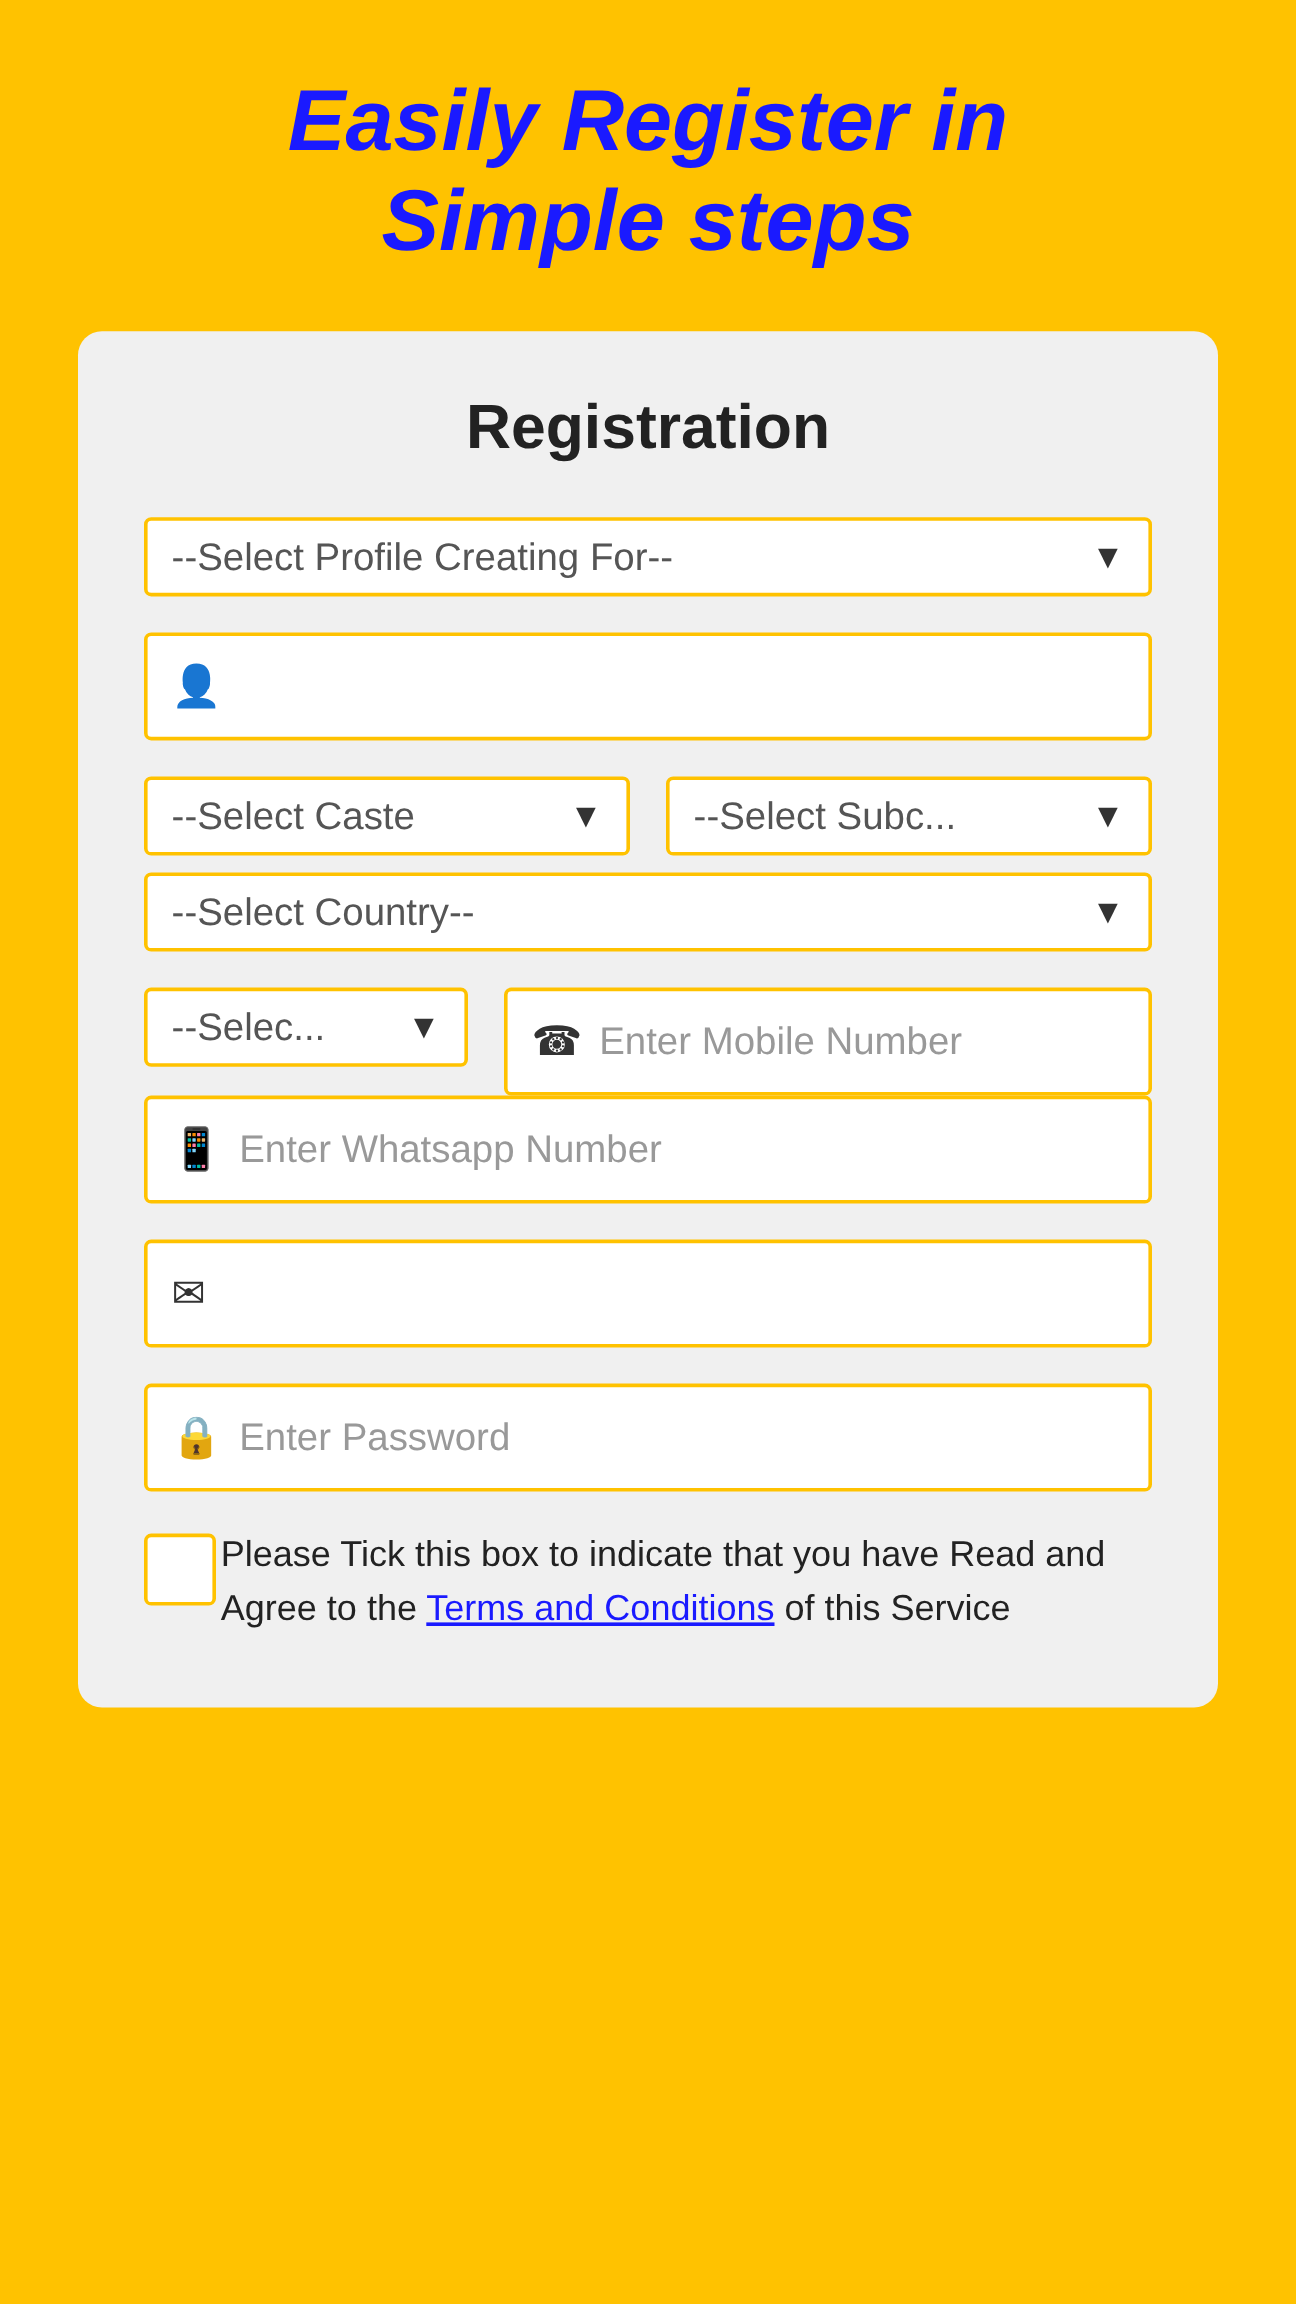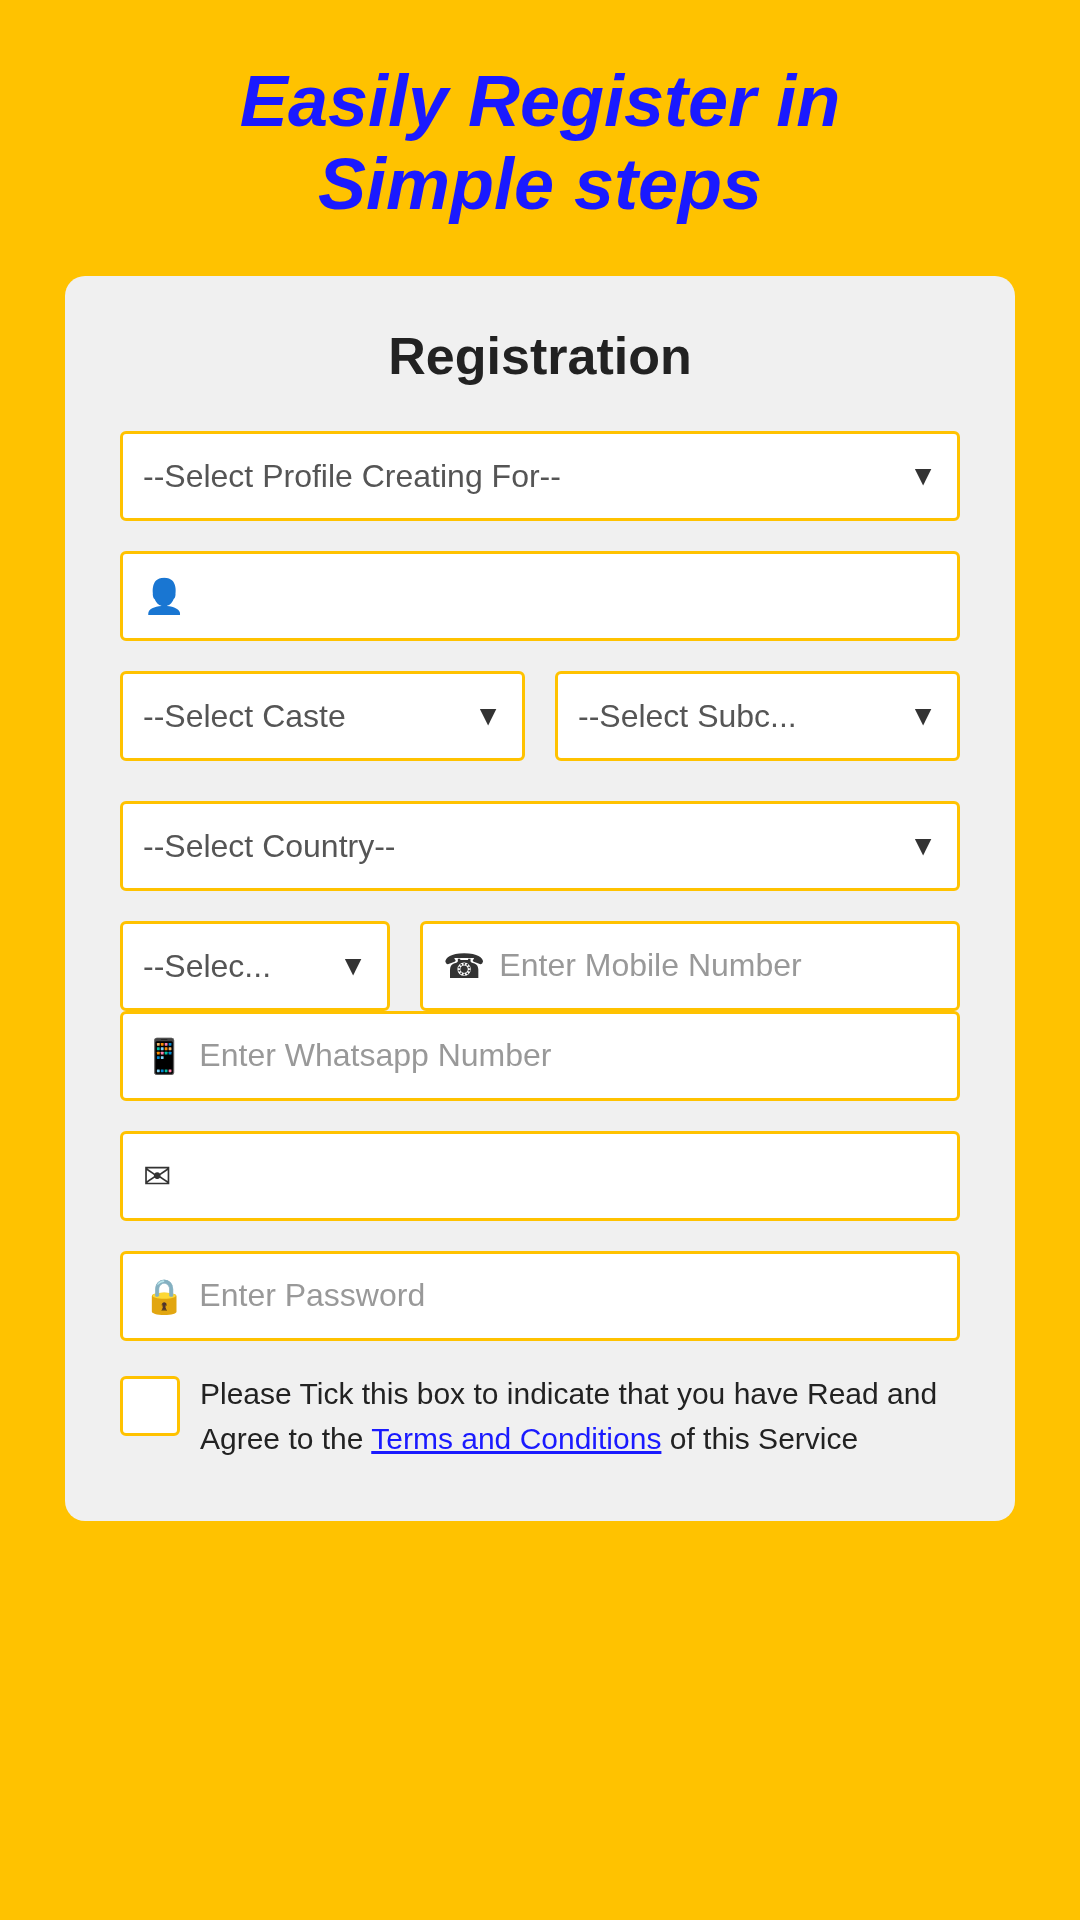--- a/index.html
+++ b/index.html
@@ -46,21 +46,21 @@
       margin-bottom: 45px;
     }
 
     .form-field {
       margin-bottom: 30px;
     }
 
     .form-row {
       display: flex;
       gap: 30px;
-      margin-bottom: 40px;
+      margin-bottom: 14px;
     }
 
     .form-row .form-field {
       flex: 1;
       margin-bottom: 0;
     }
 
     .input-wrapper {
       display: flex;
       align-items: center;
@@ -93,21 +93,21 @@
     }
 
     .select-wrapper {
       display: flex;
       align-items: center;
       justify-content: space-between;
       background: #fff;
       border: 3px solid #FFC200;
       border-radius: 6px;
       padding: 0 20px;
-      height: 90px;
+      height: 66px;
       width: 100%;
       cursor: pointer;
     }
 
     .select-wrapper select {
       border: none;
       outline: none;
       background: transparent;
       font-size: 32px;
       color: #555;
@@ -133,21 +133,21 @@
       flex: 0 0 270px;
     }
 
     .phone-number-wrapper {
       flex: 1;
     }
 
     .checkbox-row {
       display: flex;
       align-items: flex-start;
-      gap: 20px;
+      gap: 4px;
       margin-top: 10px;
     }
 
     .checkbox-outer {
       width: 60px;
       height: 60px;
       border: 3px solid #FFC200;
       border-radius: 6px;
       background: #fff;
       flex-shrink: 0;

